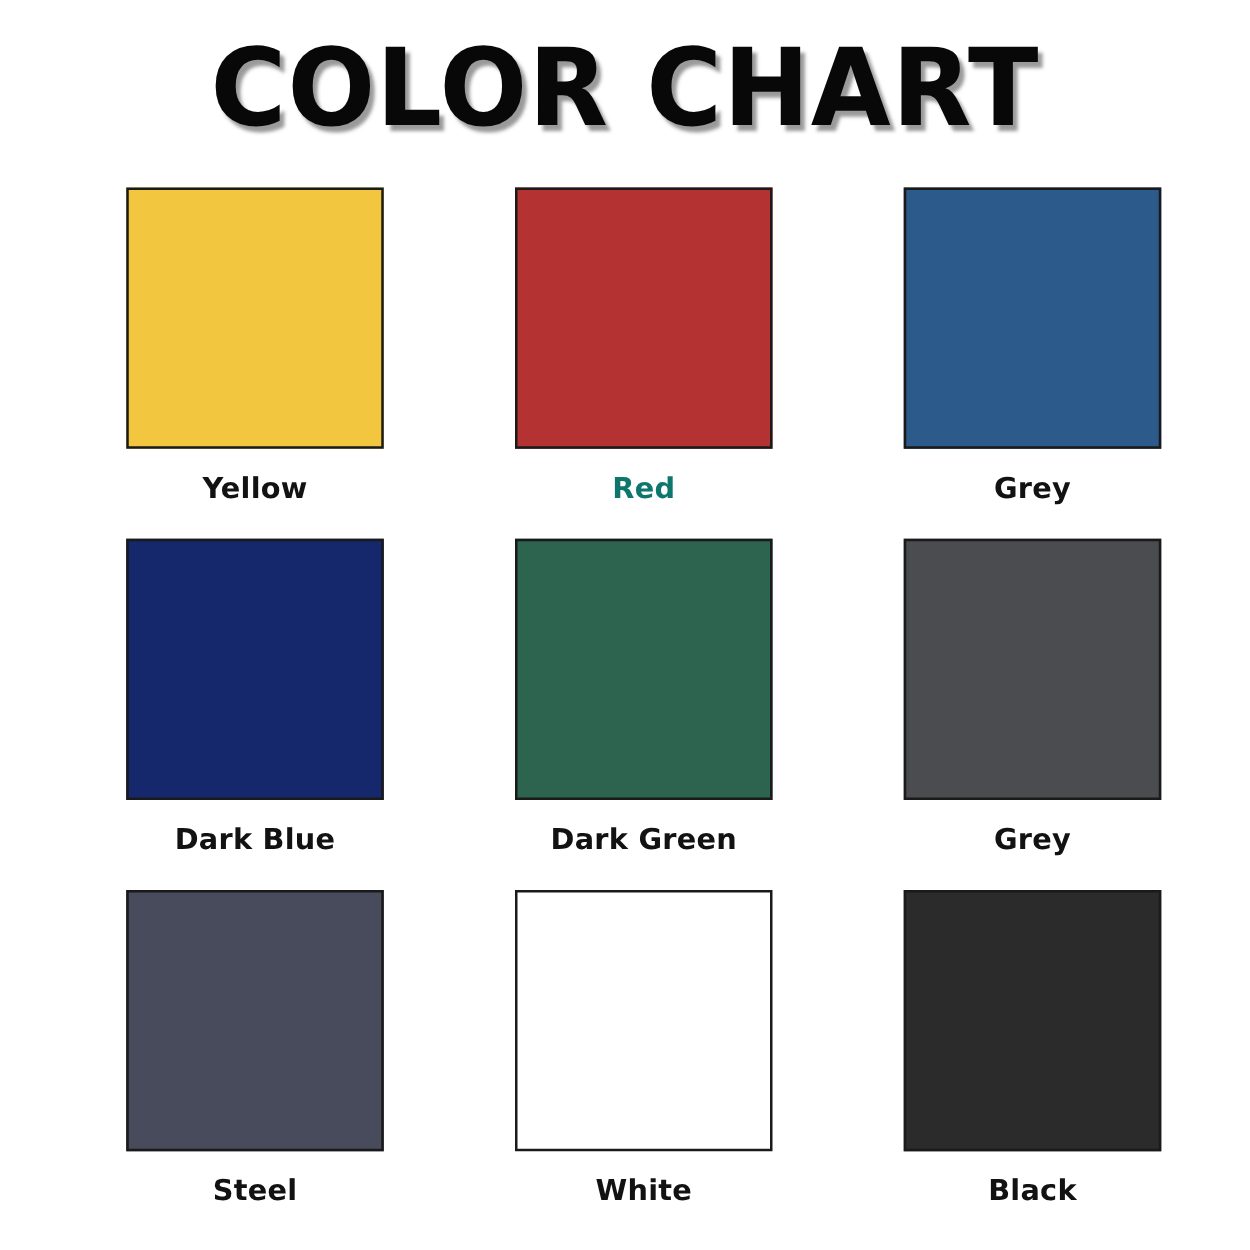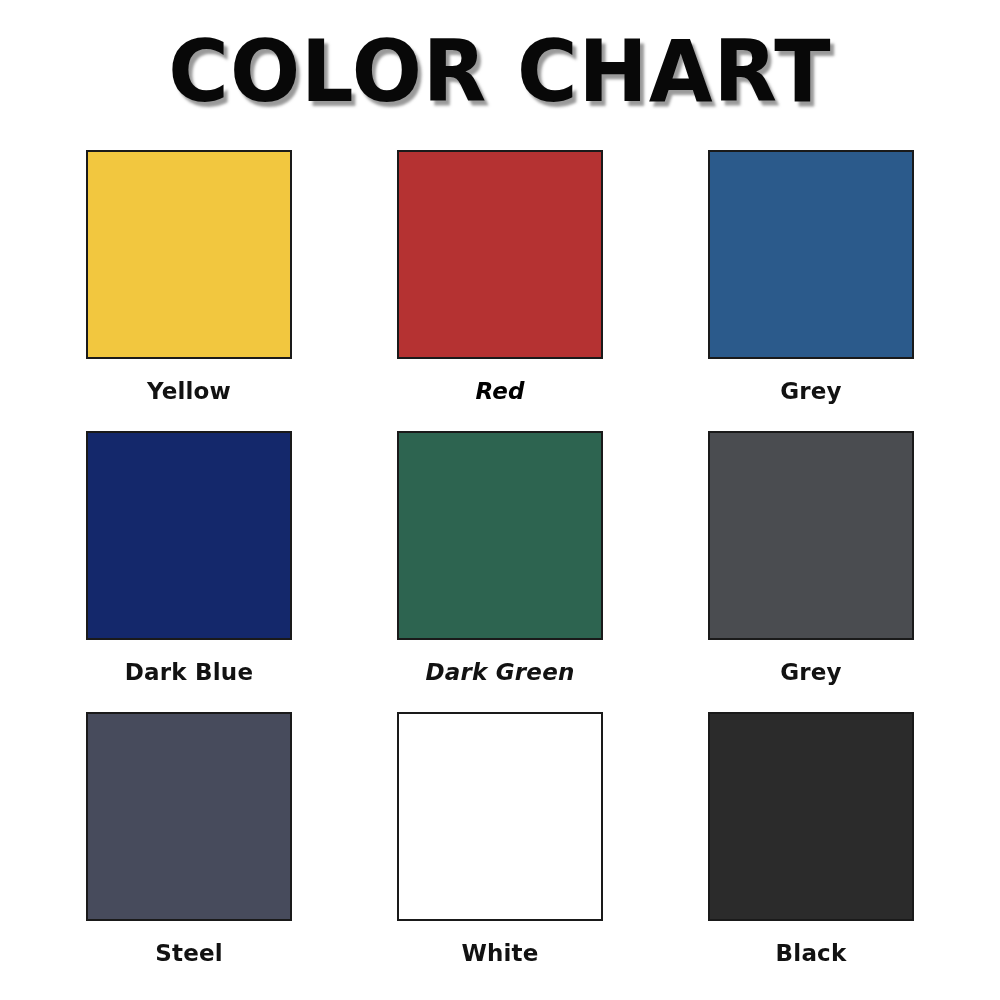--- a/index.html
+++ b/index.html
@@ -36,21 +36,21 @@
     line-height: 1.05;
     text-shadow: 4px 5px 3px rgba(120,120,120,0.75);
     white-space: nowrap;
     transform: scaleX(0.96);
     transform-origin: center center;
   }
 
   
   #swatch-grid {
     position: absolute;
-    left: 86px;
+    left: 101px;
     top: 150px;
     width: 828px;
     display: grid;
     grid-template-columns: repeat(3, 206px);
     grid-template-rows: repeat(3, 281px);
     column-gap: 105px;
     row-gap: 0px;
   }
 
   .swatch-cell {
@@ -87,36 +87,36 @@
 
   <div id="swatch-grid">
 
     <div class="swatch-cell">
       <div class="swatch-box" style="background: rgb(242, 199, 63); border-color: rgb(26, 26, 26);"></div>
       <div class="swatch-label" style="color: rgb(18, 18, 18);">Yellow</div>
     </div>
 
     <div class="swatch-cell">
       <div class="swatch-box" style="background: rgb(181, 50, 50); border-color: rgb(26, 26, 26);"></div>
-      <div class="swatch-label" style="color: #000000; font-style: italic;">Red</div>
+      <div class="swatch-label" style="color: #0f766e;">Red</div>
     </div>
 
     <div class="swatch-cell">
       <div class="swatch-box" style="background: rgb(43, 90, 139); border-color: rgb(26, 26, 26);"></div>
       <div class="swatch-label" style="color: rgb(18, 18, 18);">Grey</div>
     </div>
 
     <div class="swatch-cell">
       <div class="swatch-box" style="background: rgb(20, 40, 107); border-color: rgb(26, 26, 26);"></div>
       <div class="swatch-label" style="color: rgb(18, 18, 18);">Dark Blue</div>
     </div>
 
     <div class="swatch-cell">
       <div class="swatch-box" style="background: rgb(45, 100, 80); border-color: rgb(26, 26, 26);"></div>
-      <div class="swatch-label" style="color: rgb(18, 18, 18); font-style: italic;">Dark Green</div>
+      <div class="swatch-label" style="color: rgb(18, 18, 18);">Dark Green</div>
     </div>
 
     <div class="swatch-cell">
       <div class="swatch-box" style="background: rgb(74, 76, 80); border-color: rgb(26, 26, 26);"></div>
       <div class="swatch-label" style="color: rgb(18, 18, 18);">Grey</div>
     </div>
 
     <div class="swatch-cell">
       <div class="swatch-box" style="background: rgb(71, 75, 92); border-color: rgb(26, 26, 26);"></div>
       <div class="swatch-label" style="color: rgb(18, 18, 18);">Steel</div>

